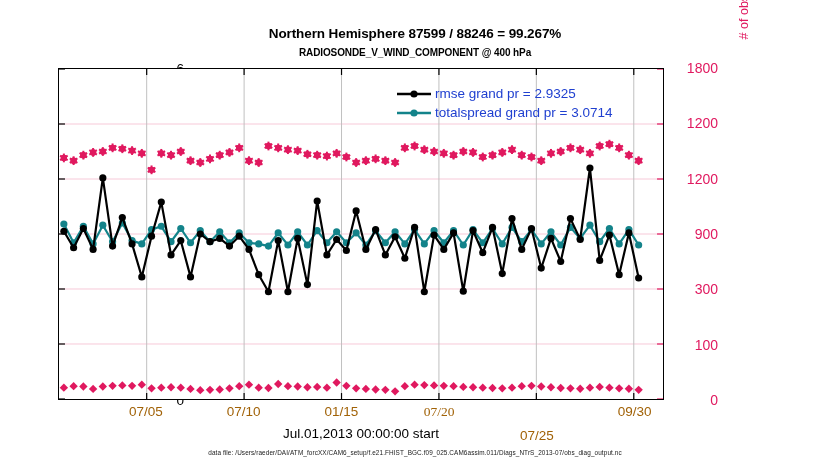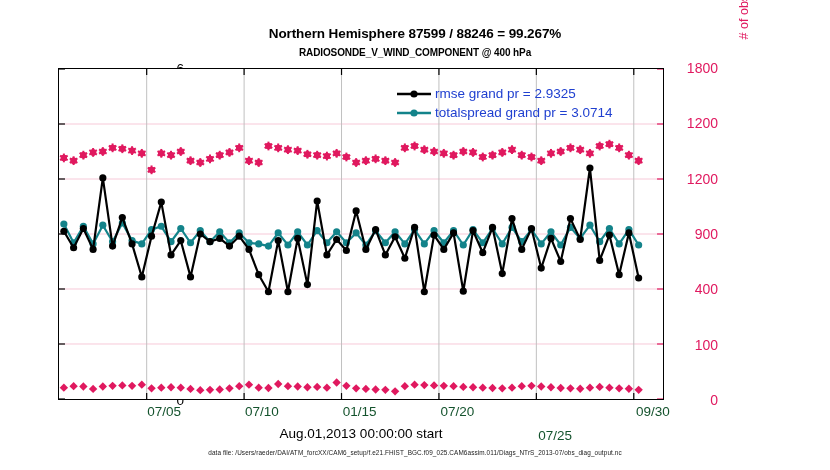--- a/index.html
+++ b/index.html
@@ -83,23 +83,23 @@
     font-size: 12.5px;
     color: #e0195f;
     white-space: nowrap;
   }
 
   
   .xtick {
     position: absolute;
     top: 404px;
     width: 70px;
-    text-align: right;
+    text-align: center;
     font-size: 13.5px;
-    color: #14532d;
+    color: #a16207;
     transform: translateX(-35px);
   }
   .xlab {
     position: absolute;
     left: 58px;
     top: 426px;
     width: 606px;
     text-align: center;
     font-size: 13.5px;
     color: #000;
@@ -154,21 +154,21 @@
   <div class="ytick-left" style="top:400px">0</div>
   <div class="ytick-left" style="top:344.7px">1</div>
   <div class="ytick-left" style="top:289.3px">2</div>
   <div class="ytick-left" style="top:234px">3</div>
   <div class="ytick-left" style="top:178.7px">4</div>
   <div class="ytick-left" style="top:123.3px">5</div>
   <div class="ytick-left" style="top:68px">6</div>
 
   <div class="ytick-right" style="top:400px">0</div>
   <div class="ytick-right" style="top:344.7px">100</div>
-  <div class="ytick-right" style="top:289.3px">400</div>
+  <div class="ytick-right" style="top:289.3px">300</div>
   <div class="ytick-right" style="top:234px">900</div>
   <div class="ytick-right" style="top:178.7px">1200</div>
   <div class="ytick-right" style="top:123.3px">1200</div>
   <div class="ytick-right" style="top:68px">1800</div>
 
   <div class="ylab-right"># of obs: o=possible; ∗=assimilated</div>
 
   <div class="plot-frame">
     <div class="plot-inner">
       <svg class="gridlayer" id="gridlayer" viewBox="0 0 606 332" preserveAspectRatio="none">
@@ -693,25 +693,25 @@
           <circle cx="562.02" cy="206.95" r="3.6" fill="#000000"></circle>
           <circle cx="571.79" cy="164.89" r="3.6" fill="#000000"></circle>
           <circle cx="581.56" cy="210.27" r="3.6" fill="#000000"></circle>
         </svg>
     </div>
   </div>
 
   <div class="xtick" id="xt0" style="left: 145.968px;">07/05</div>
   <div class="xtick" id="xt1" style="left: 243.71px;">07/10</div>
   <div class="xtick" id="xt2" style="left: 341.452px;">01/15</div>
-  <div class="xtick" id="xt3" style="left: 439.194px;">07/20</div>
+  <div class="xtick" id="xt3" style="left: 439.194px; font-family: Liberation Serif, serif;">07/20</div>
   <div class="xtick" id="xt4" style="left: 536.935px; margin-top: 24px;">07/25</div>
   <div class="xtick" id="xt5" style="left: 634.677px;">09/30</div>
 
-  <div class="xlab">Aug.01,2013 00:00:00 start</div>
+  <div class="xlab">Jul.01,2013 00:00:00 start</div>
 
   <div class="legend">
     <div class="legend-row">
       <span class="legend-swatch">
         <svg width="36" height="14" viewBox="0 0 36 14">
           <line x1="1" y1="7" x2="35" y2="7" stroke="#000000" stroke-width="2.4"></line>
           <circle cx="18" cy="7" r="3.6" fill="#000000"></circle>
         </svg>
       </span>
       <span class="legend-text">rmse grand pr = 2.9325</span>

